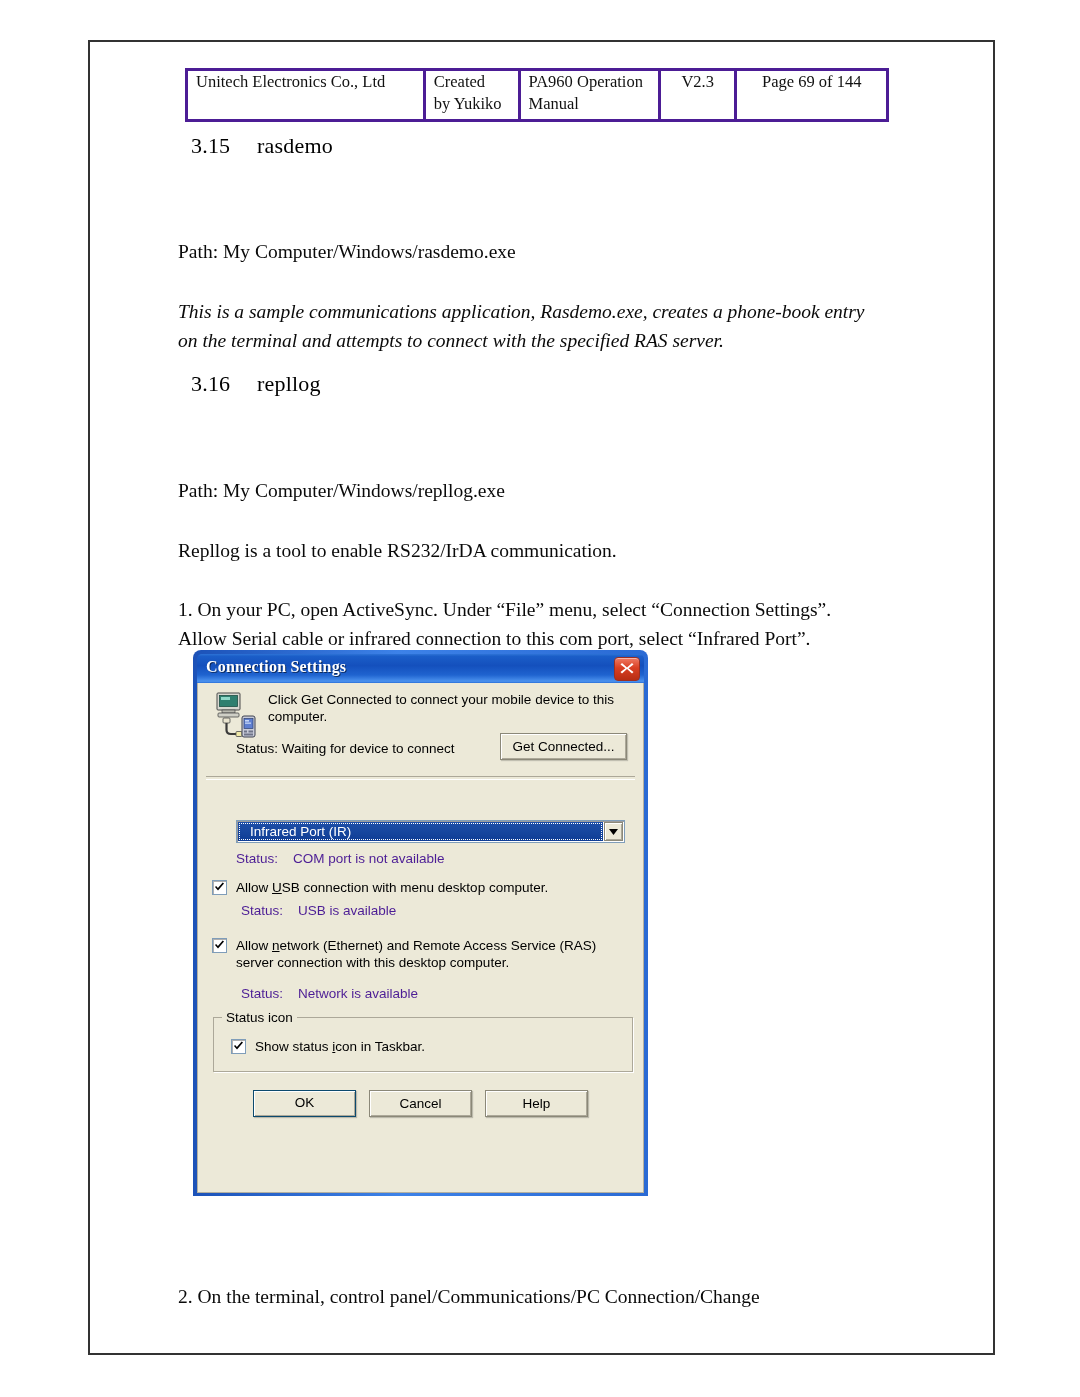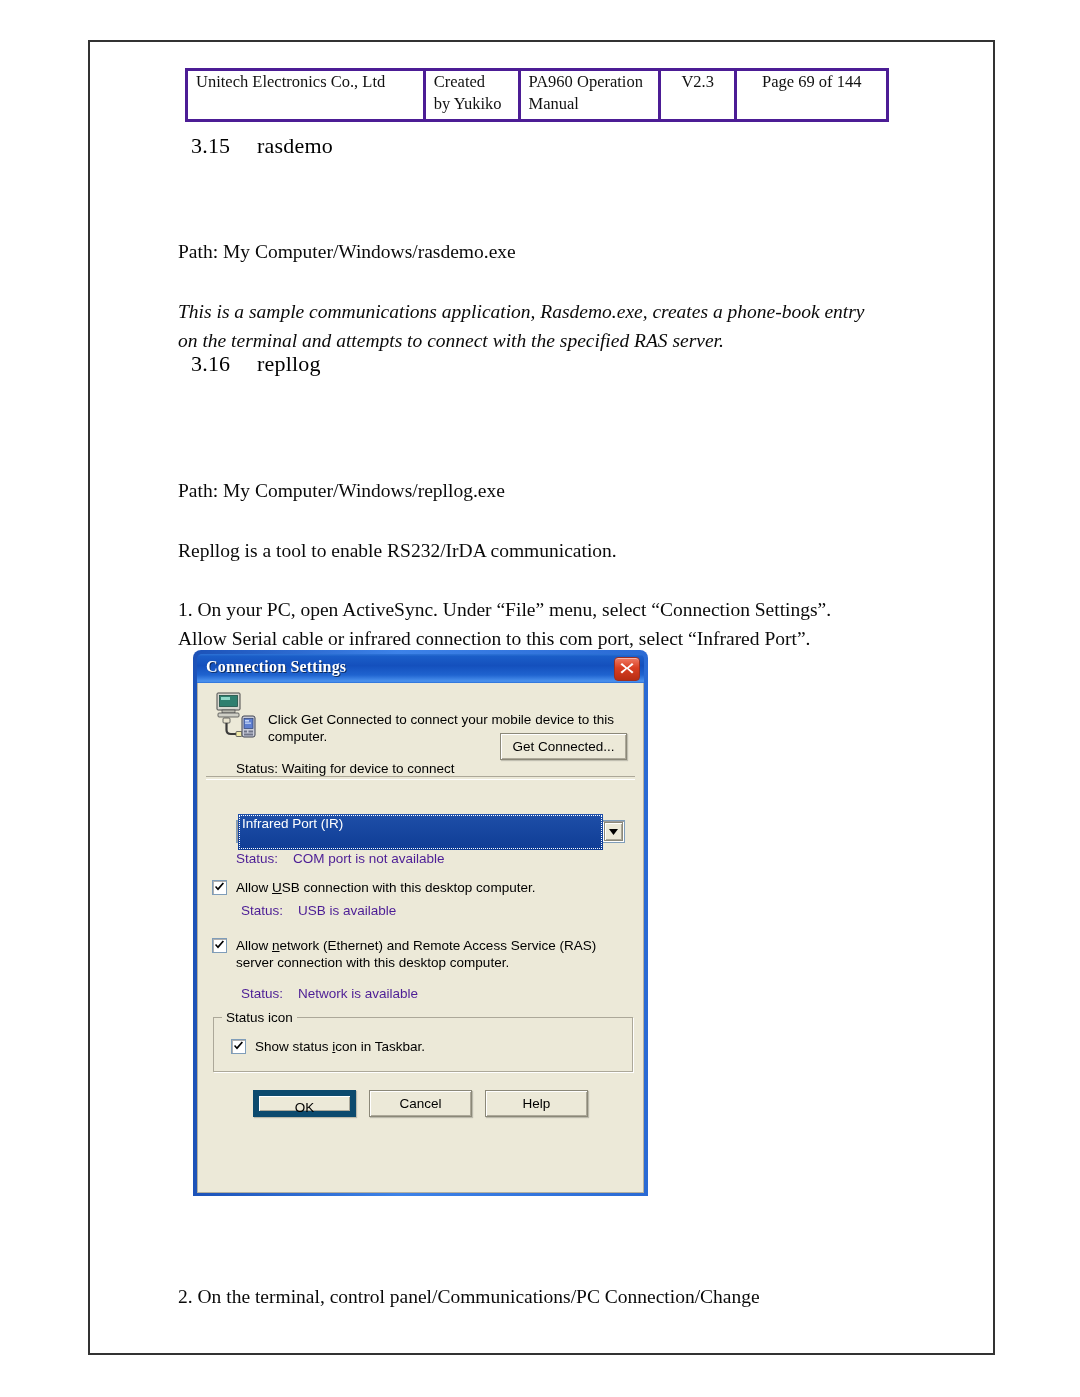--- a/index.html
+++ b/index.html
@@ -70,21 +70,21 @@
     font-size: 22px;
     font-weight: normal;
     letter-spacing: 0.2px;
     color: #000;
   }
   h2.section-heading .num { display: inline-block; width: 66px; }
 
   #sec-315   { top: 133px; }
   #path-315  { top: 193px; }
   #desc-315  { top: 253px; font-style: italic; }
-  #sec-316   { top: 351px; }
+  #sec-316   { top: 371px; }
   #path-316  { top: 432px; }
   #desc-316  { top: 492px; }
   #step-1    { top: 551px; }
   #step-2    { top: 1238px; }
 
   
   #dialog {
     position: absolute;
     left: 193px;
     top: 650px;
@@ -134,21 +134,21 @@
     background: #ece9d8;
     border: 1px solid #b4b0a0;
     border-top: none;
     height: calc(100% - 29px);
     box-sizing: border-box;
     position: relative;
     font-size: 13.5px;
     color: #000;
   }
 
-  .dlg-text { font-family: "Liberation Sans", sans-serif; font-size: 13.5px; color:#000;margin-top:20px; }
+  .dlg-text { font-family: "Liberation Sans", sans-serif; font-size: 13.5px; color:#000; }
 
   #top-panel {
     position: absolute;
     left: 0; top: 0; right: 0;
     height: 88px;
   }
   #device-icon {
     position: absolute;
     left: 17px;
     top: 8px;
@@ -227,29 +227,29 @@
     height: 23px;
     background: #ffffff;
     border: 1px solid #7f9db9;
     box-shadow: inset 1px 1px 0 #9c9c9c;
     box-sizing: border-box;
     display: flex;
     align-items: center;
   }
   #combo-value {
     flex: 1 1 auto;
-    height: 36px;
+    height: 19px;
     margin: 1px;
     background: #0a246a;
     background-image: linear-gradient(to bottom, #1e4fa8 0%, #0f3d95 100%);
     color: #ffffff;
     font-family: "Liberation Sans", sans-serif;
     font-size: 13.5px;
     line-height: 19px;
-    padding-left: 4px;
+    padding-left: 12px;
     outline: 1px dotted #ffffff;
     outline-offset: -2px;
     box-sizing: border-box;
     overflow: hidden;
     white-space: nowrap;
   }
   #combo-arrow {
     flex: 0 0 auto;
     width: 19px;
     height: 19px;
@@ -320,21 +320,21 @@
     border: 1px solid #8b8878;
     box-shadow: inset 1px 1px 0 #ffffff, inset -1px -1px 0 #aca899, 1px 1px 1px rgba(0,0,0,0.2);
     font-family: "Liberation Sans", sans-serif;
     font-size: 13.5px;
     line-height: 25px;
     text-align: center;
     color: #000;
     box-sizing: border-box;
   }
   .dlg-button.default {
-    border: 6px solid #0c4a6e;
+    border: 1px solid #0c4a6e;
     line-height: 23px;
   }
 </style>
 </head>
 <body>
 
 <div id="page-frame"></div>
 
 <table id="header-table">
   <tbody>
@@ -418,21 +418,21 @@
       </div>
     </div>
     <div id="status-com" class="status-line">Status:    COM port is not available</div>
 
     <div id="cb-usb" class="cb-row">
       <span class="checkbox">
         <svg width="11" height="11" viewBox="0 0 11 11" aria-hidden="true">
           <path d="M1 5 L4 8.4 L10 1.4 L8.7 0.4 L3.9 6 L2.1 4 Z" fill="#000000"></path>
         </svg>
       </span>
-      <span class="cb-label"><span>Allow </span><span class="u">U</span><span>SB connection with this desktop computer.</span></span>
+      <span class="cb-label"><span>Allow </span><span class="u">U</span><span>SB connection with menu desktop computer.</span></span>
     </div>
     <div id="status-usb" class="status-line">Status:    USB is available</div>
 
     <div id="cb-net" class="cb-row" style="width:412px">
       <span class="checkbox">
         <svg width="11" height="11" viewBox="0 0 11 11" aria-hidden="true">
           <path d="M1 5 L4 8.4 L10 1.4 L8.7 0.4 L3.9 6 L2.1 4 Z" fill="#000000"></path>
         </svg>
       </span>
       <span class="cb-label" style="width:385px"><span>Allow </span><span class="u">n</span><span>etwork (Ethernet) and Remote Access Service (RAS) server connection with this desktop computer.</span></span>

